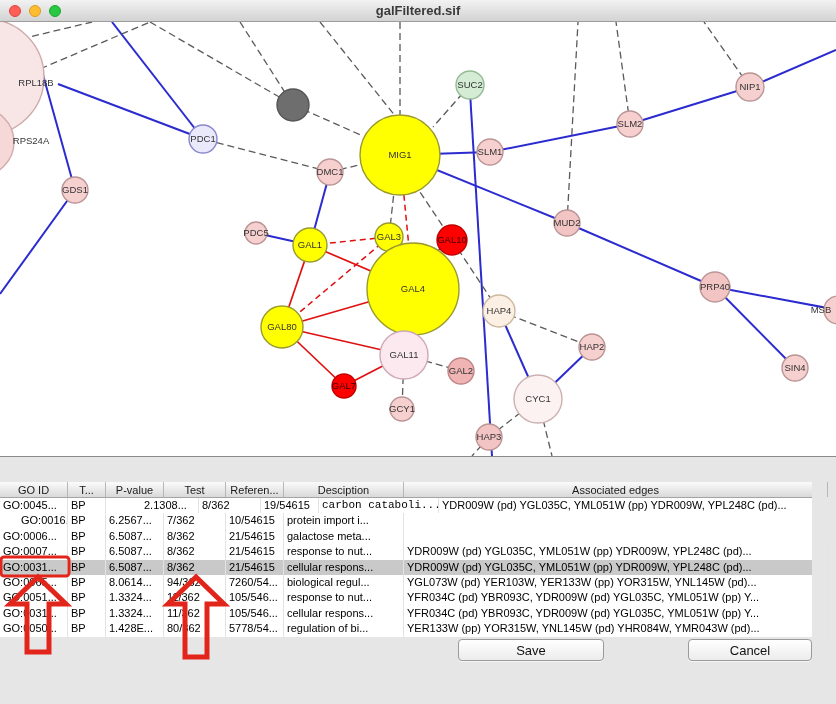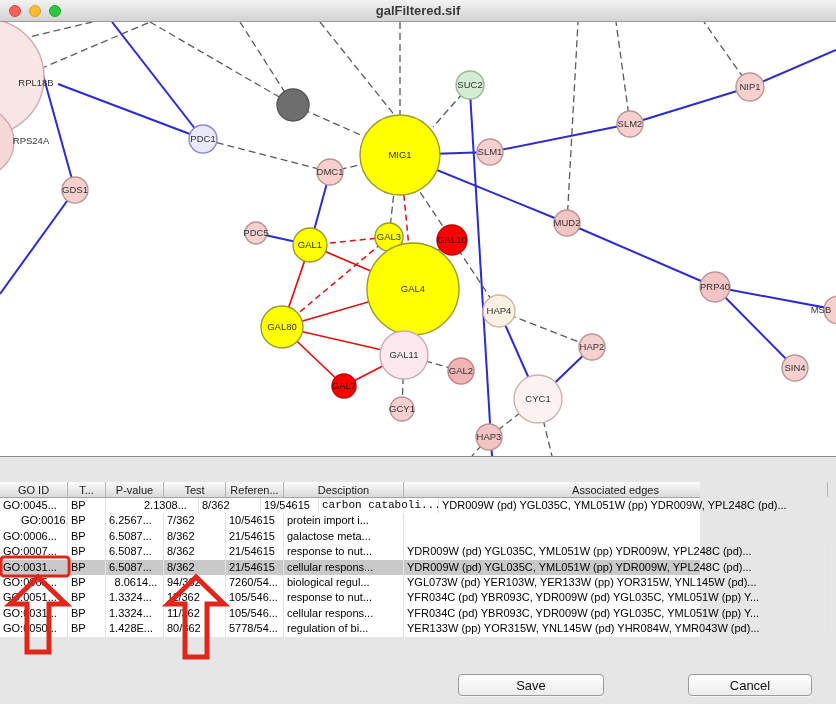--- a/index.html
+++ b/index.html
@@ -23,30 +23,30 @@
   #graph-svg text { font-family:"Liberation Sans", sans-serif; }
 
   
   .noa-window { position:absolute; top:456px; left:0; width:836px; height:248px;
     background:#e6e6e6; border-top:1px solid #8a8a8a; }
   .noa-titlebar { position:absolute; top:456px; left:0; width:836px; height:26px;
     background:linear-gradient(#f0f0f0,#dedede); border-bottom:1px solid #ababab;
     display:flex; align-items:center; justify-content:center; }
   .noa-titlebar .title { font-size:13px; font-weight:bold; color:#8e8e8e; }
 
-  #noa-table { position:absolute; top:482px; left:0; width:700px; background:#ffffff; }
+  #noa-table { position:absolute; top:482px; left:0; width:812px; background:#ffffff; }
   .trow { display:flex; height:15.4px; line-height:15.4px; font-size:11px;
     white-space:nowrap; background:#ffffff; color:#000; }
   .trow.sel { background:#c9c9c9; }
   .tcell { flex:none; overflow:hidden; padding-left:3px; border-right:1px solid #e3e3e3; }
   .trow.thead { height:16px; line-height:16px;
     background:linear-gradient(#fbfbfb,#d9d9d9); border-bottom:1px solid #a4a4a4; }
   .thead .tcell { text-align:center; padding-left:0; border-right:1px solid #b7b7b7; color:#1a1a1a; }
 
-  .mac-btn { position:absolute; top:674px; height:22px; border:1px solid #9b9b9b;
+  .mac-btn { position:absolute; top:639px; height:22px; border:1px solid #9b9b9b;
     border-radius:4px; background:linear-gradient(#ffffff,#ececec);
     font-family:"Liberation Sans", sans-serif; font-size:13px; color:#111;
     box-shadow:0 1px 0 rgba(255,255,255,.6); }
   .mac-btn.save { left:458px; width:146px; }
   .mac-btn.cancel { left:688px; width:124px; }
 
   #ann-svg { position:absolute; top:0; left:0; pointer-events:none; z-index:20; }
 </style>
 </head>
 <body>
@@ -225,21 +225,21 @@
         <div class="tcell" style="width: 38px;">BP</div>
         <div class="tcell" style="width: 58px;">6.5087...</div>
         <div class="tcell" style="width: 62px;">8/362</div>
         <div class="tcell" style="width: 58px;">21/54615</div>
         <div class="tcell" style="width: 120px;">cellular respons...</div>
         <div class="tcell" style="width: 424px;">YDR009W (pd) YGL035C, YML051W (pp) YDR009W, YPL248C (pd)...</div>
       </div>
       <div class="trow">
         <div class="tcell" style="width: 68px;">GO:0065...</div>
         <div class="tcell" style="width: 38px;">BP</div>
-        <div class="tcell" style="width: 58px; text-align: center;">8.0614...</div>
+        <div class="tcell" style="width: 58px;">8.0614...</div>
         <div class="tcell" style="width: 62px;">94/362</div>
         <div class="tcell" style="width: 58px;">7260/54...</div>
         <div class="tcell" style="width: 120px;">biological regul...</div>
         <div class="tcell" style="width: 424px;">YGL073W (pd) YER103W, YER133W (pp) YOR315W, YNL145W (pd)...</div>
       </div>
       <div class="trow">
         <div class="tcell" style="width: 68px;">GO:0051...</div>
         <div class="tcell" style="width: 38px;">BP</div>
         <div class="tcell" style="width: 58px;">1.3324...</div>
         <div class="tcell" style="width: 62px;">11/362</div>

